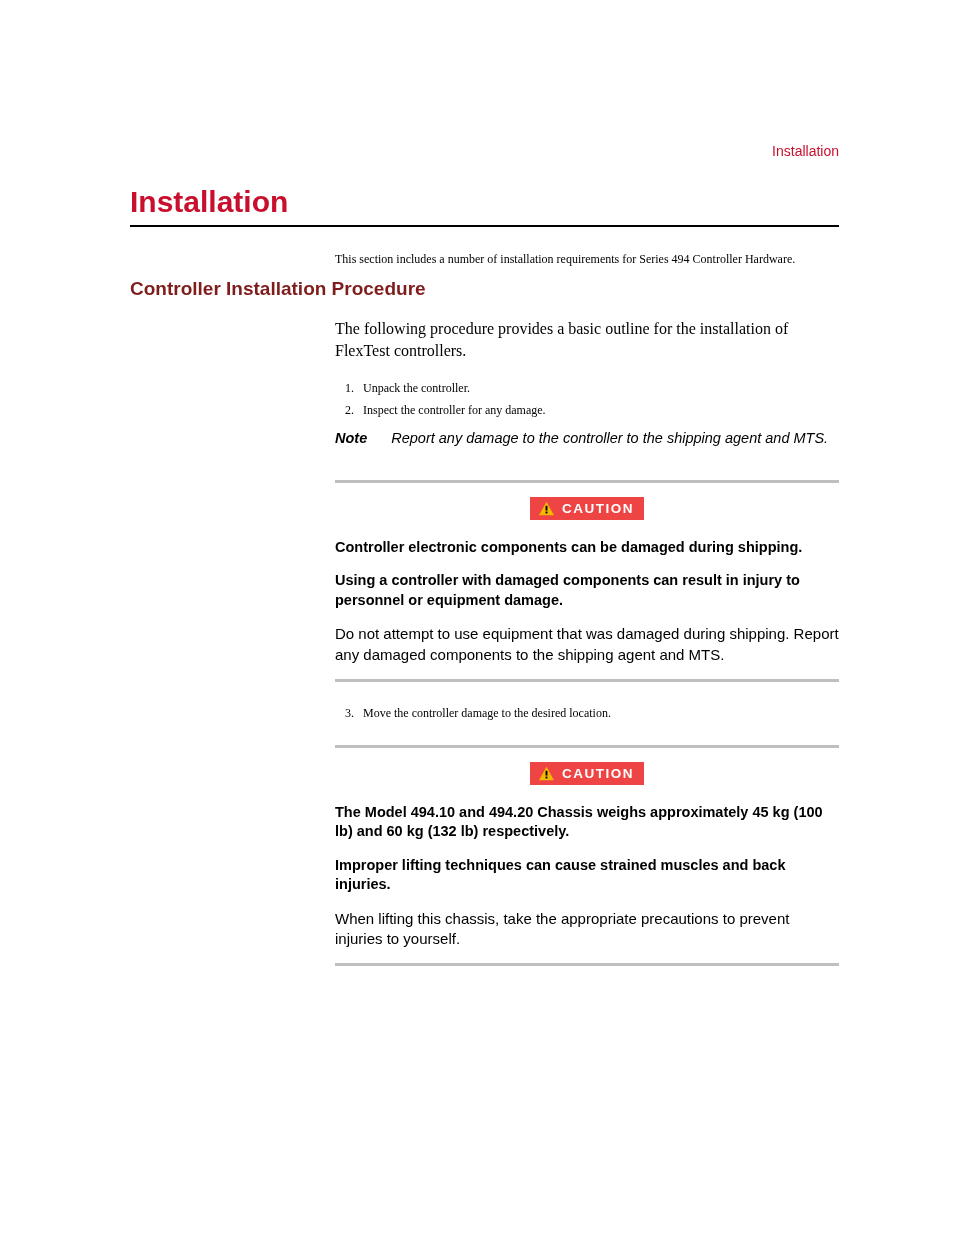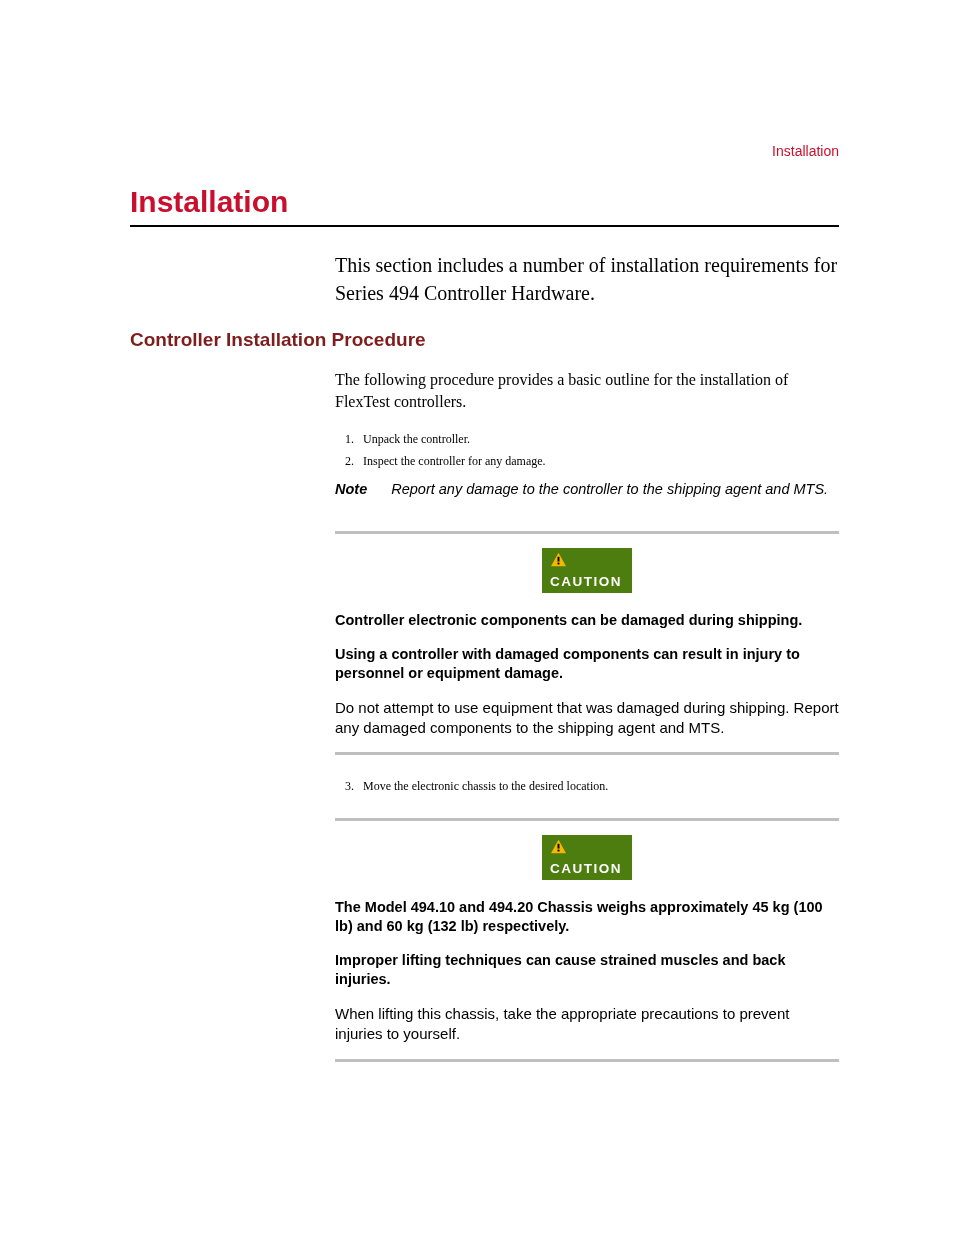--- a/index.html
+++ b/index.html
@@ -42,23 +42,23 @@
       border-top: 2px solid #000;
       margin-bottom: 24px;
     }
     .content-area {
       flex: 1;
     }
     .indented-block {
       margin-left: 205px;
     }
     .intro-text {
-      font-size: 20px;
+      font-size: 12px;
       line-height: 1.4;
-      margin-bottom: 22px;
+      margin-bottom: 10px;
     }
     .sub-heading {
       font-family: Arial, Helvetica, sans-serif;
       font-size: 19px;
       font-weight: bold;
       color: #7f1d1d;
       margin-bottom: 18px;
     }
     .body-text {
       font-size: 16px;
@@ -99,31 +99,30 @@
       border: none;
       border-top: 3px solid #bfbfbf;
       margin-bottom: 22px;
     }
     .caution-badge-wrap {
       display: flex;
       justify-content: center;
       margin-bottom: 18px;
     }
     .caution-badge {
-      background: #4d7c0f;
+      background: #ef4444;
       color: #fff;
       font-family: Arial, Helvetica, sans-serif;
       font-weight: bold;
       font-size: 13.5px;
       letter-spacing: 1.5px;
       padding: 4px 10px 4px 8px;
       display: flex;
-      align-items: flex-start;
+      align-items: center;
       gap: 7px;
-      flex-direction: column;
     }
     .warn-icon {
       width: 17px;
       height: 15px;
       flex-shrink: 0;
     }
     .callout-bold {
       font-family: Arial, Helvetica, sans-serif;
       font-weight: bold;
       font-size: 14.5px;
@@ -197,21 +196,21 @@
           </svg>
           <span>CAUTION</span>
         </div>
       </div>
       <p class="callout-bold">Controller electronic components can be damaged during shipping.</p>
       <p class="callout-bold">Using a controller with damaged components can result in injury to personnel or equipment damage.</p>
       <p class="callout-body">Do not attempt to use equipment that was damaged during shipping. Report any damaged components to the shipping agent and MTS.</p>
       <hr class="callout-rule-bottom">
 
       <ol class="step-list" start="3">
-        <li class="step-item">Move the electronic chassis to the desired location.</li>
+        <li class="step-item">Move the controller damage to the desired location.</li>
       </ol>
 
       <div style="height:12px"></div>
 
       <hr class="callout-rule">
       <div class="caution-badge-wrap">
         <div class="caution-badge">
           <svg class="warn-icon" viewBox="0 0 24 22">
             <path d="M12 1 L23 21 L1 21 Z" fill="#f5b800"></path>
             <rect x="10.6" y="7" width="2.8" height="7" fill="#000"></rect>

